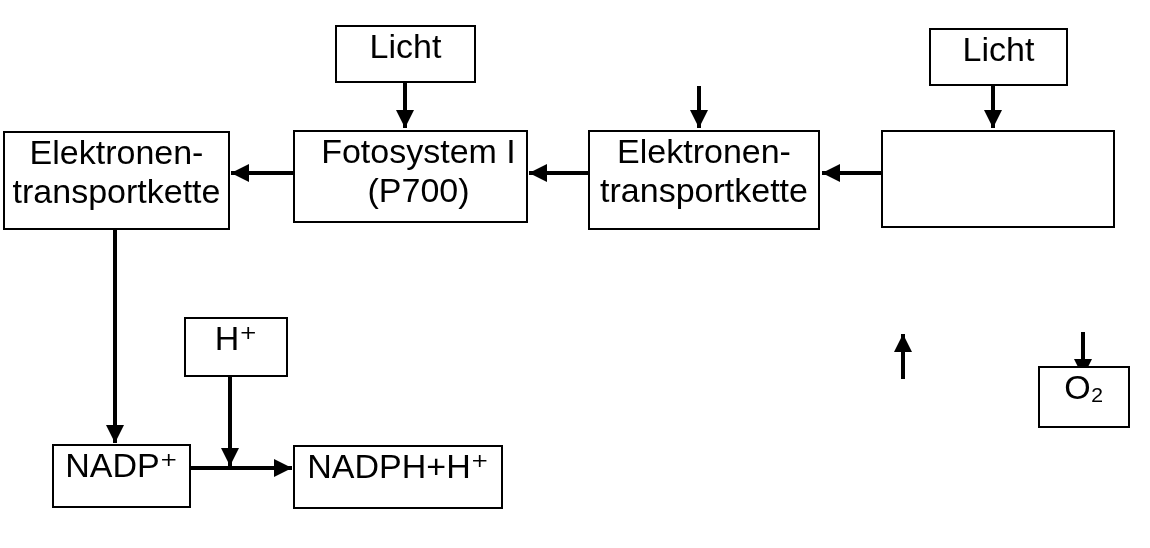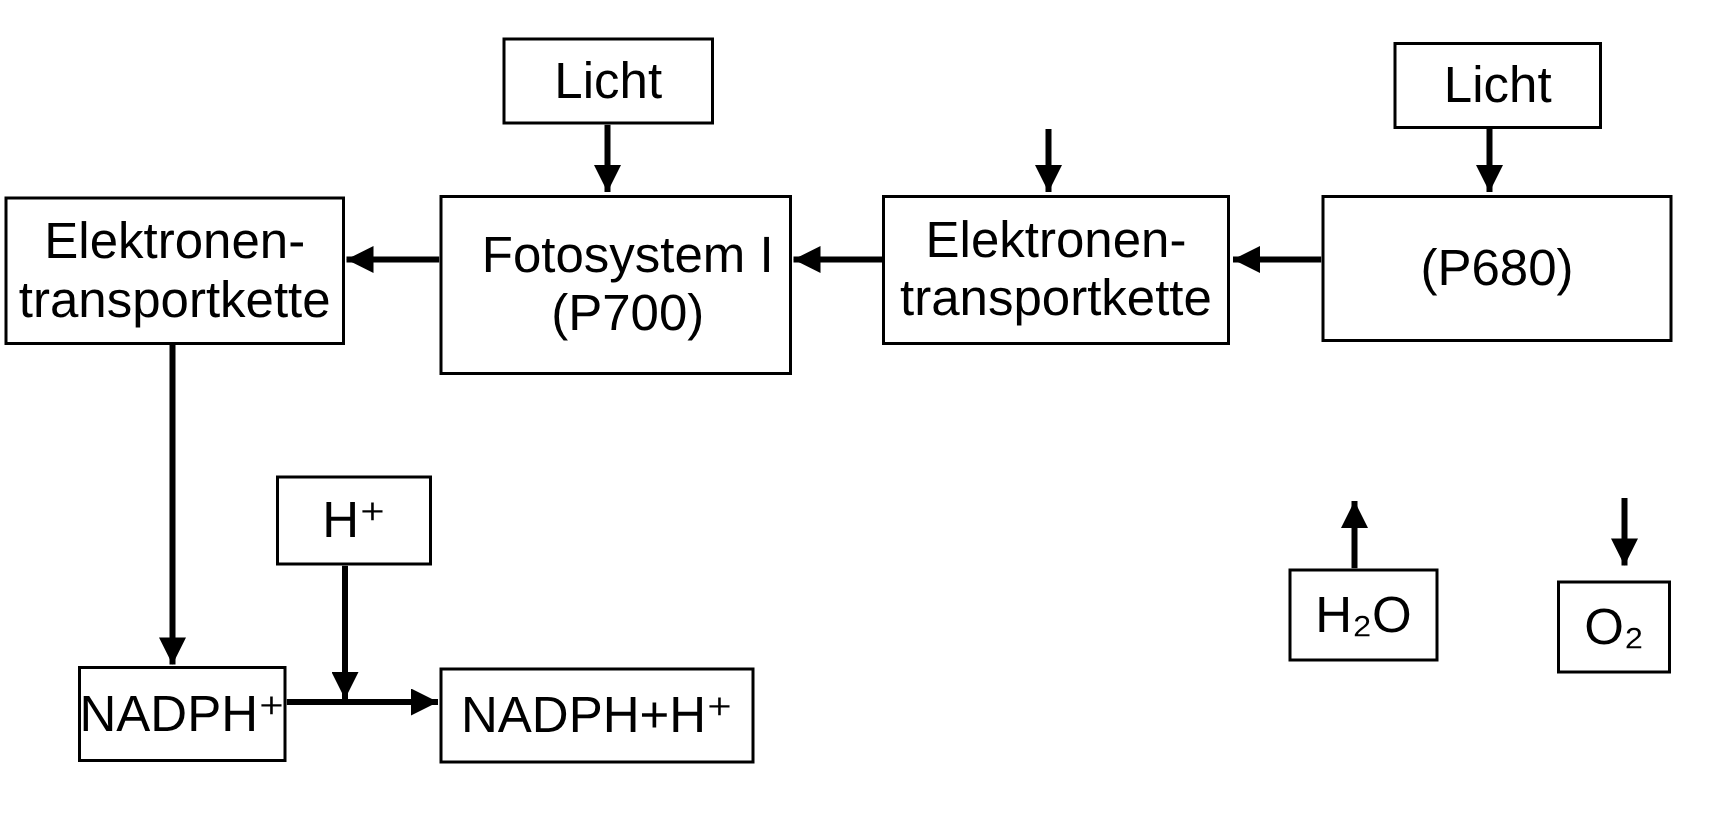--- a/index.html
+++ b/index.html
@@ -20,21 +20,20 @@
   }
   .arrow-layer line { stroke: #000000; stroke-width: 4; }
   .box {
     position: absolute;
     box-sizing: border-box;
     border: 2.5px solid #000000;
     background: #ffffff;
     display: flex;
     flex-direction: column;
     align-items: center;
-    justify-content: center;
     text-align: center;
     font-size: 34px;
     line-height: 39px;
     white-space: nowrap;
   }
   .box span { display: block; }
 </style>
 </head>
 <body>
 
@@ -88,48 +87,44 @@
 
   <div class="box" style="left:929px; top:28px; width:139px; height:58px;">
     <span>Licht</span>
   </div>
 
   <div class="box" style="left:3px; top:131px; width:227px; height:99px;">
     <span>Elektronen-</span>
     <span>transportkette</span>
   </div>
 
-  <div class="box" style="left:293px; top:130px; width:235px; height:120px;padding-left:16px;">
+  <div class="box" style="left:293px; top:130px; width:235px; height:93px;padding-left:16px;">
     <span>Fotosystem I</span>
     <span>(P700)</span>
   </div>
 
   <div class="box" style="left:588px; top:130px; width:232px; height:100px;">
     <span>Elektronen-</span>
     <span>transportkette</span>
   </div>
 
   <div class="box" style="left:881px; top:130px; width:234px; height:98px;">
-    <span>(P680)</span>
   </div>
 
 
-  <div class="box" style="left:859px; top:379px; width:100px; height:62px;">
-    <span>H₂O</span>
-  </div>
 
-  <div class="box" style="left:1038px; top:387px; width:76px; height:62px;">
+  <div class="box" style="left:1038px; top:366px; width:92px; height:62px;">
     <span>O₂</span>
   </div>
 
   <div class="box" style="left:184px; top:317px; width:104px; height:60px;">
     <span>H⁺</span>
   </div>
 
   <div class="box" style="left:52px; top:444px; width:139px; height:64px;">
-    <span>NADPH⁺</span>
+    <span>NADP⁺</span>
   </div>
 
   <div class="box" style="left:293px; top:445px; width:210px; height:64px;">
     <span>NADPH+H⁺</span>
   </div>
 
 </div>
 
 </body></html>

